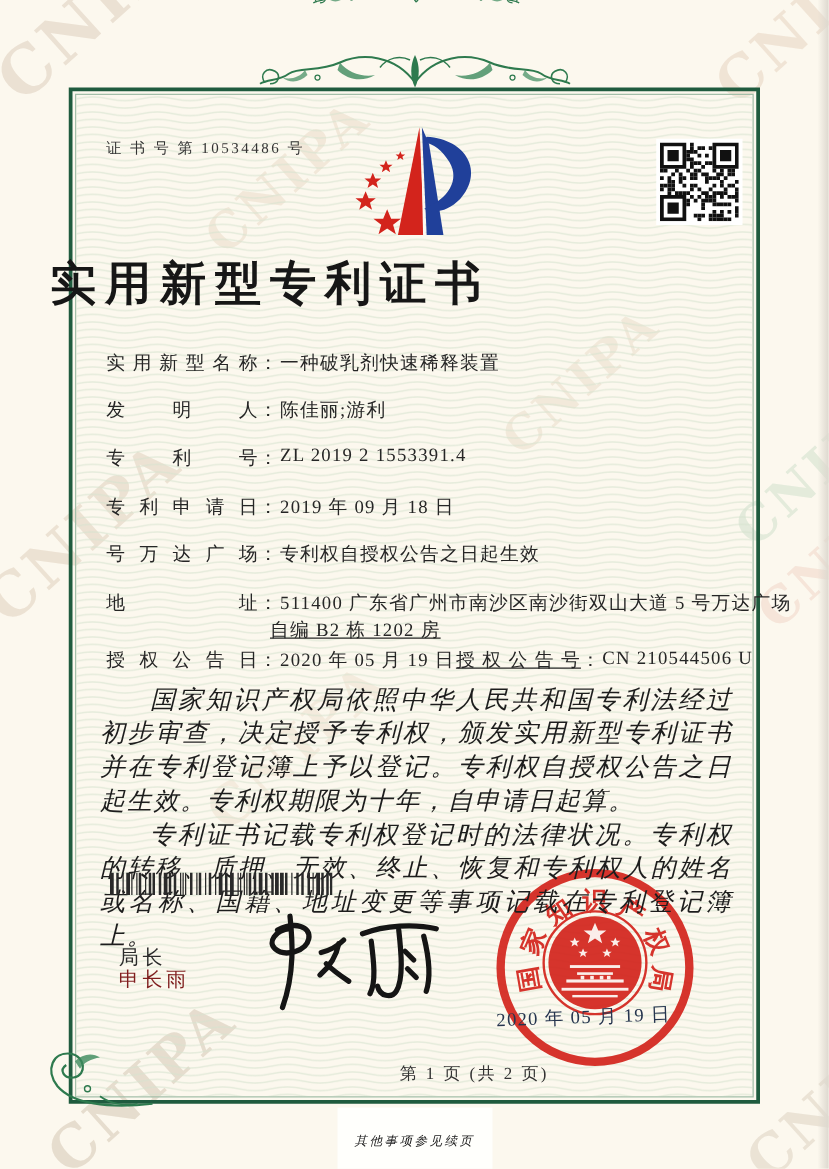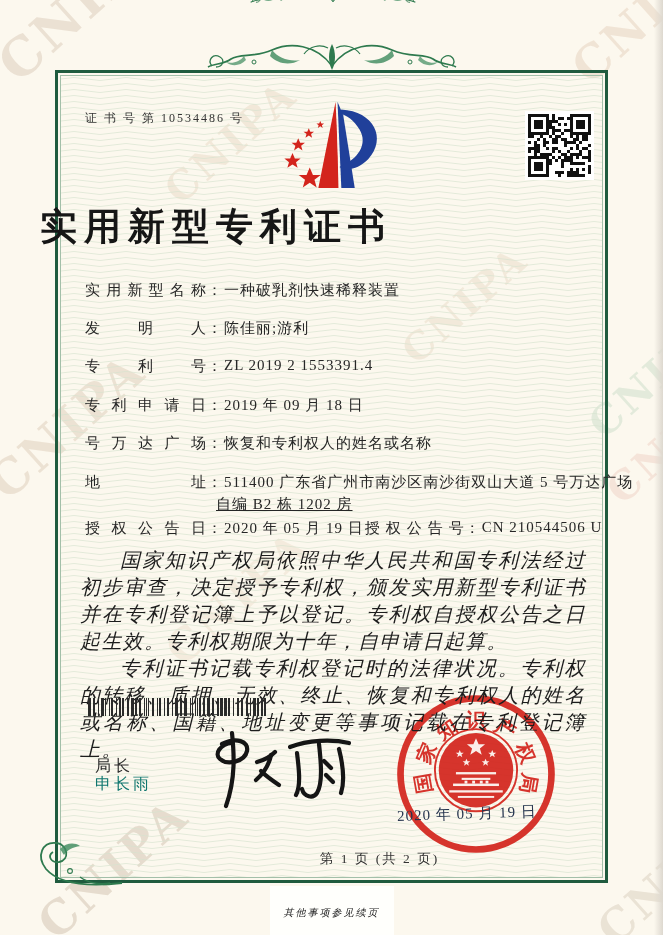--- a/index.html
+++ b/index.html
@@ -40,40 +40,40 @@
   .fields{position:absolute;left:85px;top:281px;width:492px;z-index:5;font-size:15px;}
   .frow{position:absolute;left:0;white-space:nowrap;}
   .flabel{
     display:inline-block;width:122px;text-align:justify;text-align-last:justify;
     letter-spacing:1px;vertical-align:top;
   }
   .fcolon{display:inline-block;vertical-align:top;}
   .fvalue{display:inline-block;letter-spacing:1px;margin-left:2px;vertical-align:top;text-align:right;}
   .flabel2{
     display:inline-block;width:100px;text-align:justify;text-align-last:justify;
-    letter-spacing:1px;vertical-align:top;
+    letter-spacing:1px;vertical-align:top;text-decoration:underline;
   }
   .addr-line2{position:absolute;left:131px;letter-spacing:1px;text-decoration:underline;}
   
   .paras{
     position:absolute;left:80px;top:547px;width:506px;z-index:5;
     font-size:20px;line-height:27px;letter-spacing:1.4px;
     font-style:italic;color:#1d1d1d;text-align:justify;
   }
   .paras p{margin:0;text-indent:2em;}
   
   .barcode{position:absolute;left:88px;top:698px;z-index:5;}
   
   .sig-title{
     position:absolute;left:95px;top:744px;font-size:16px;letter-spacing:3px;
     font-family:"Liberation Sans","DejaVu Sans",sans-serif;color:#2b2b2b;z-index:5;margin-top:12px;
   }
   .sig-name{
     position:absolute;left:95px;top:774px;font-size:16px;letter-spacing:3px;
-    font-family:Liberation Sans, sans-serif;color:#0f766e;z-index:5;
+    font-family:Liberation Sans, sans-serif;color:#7f1d1d;z-index:5;
   }
   .sig-script{position:absolute;left:192px;top:728px;z-index:6;}
   
   .seal{position:absolute;left:388px;top:688px;z-index:4;}
   .seal-date{
     position:absolute;left:397px;top:804px;width:170px;z-index:6;
     font-size:15px;letter-spacing:1px;color:#26354f;transform:rotate(-2deg);
     white-space:nowrap;
   }
   
@@ -318,21 +318,21 @@
   <div class="frow" style="top:38px">
     <span class="flabel">发明人</span><span class="fcolon">：</span><span class="fvalue">陈佳丽;游利</span>
   </div>
   <div class="frow" style="top:76px">
     <span class="flabel">专利号</span><span class="fcolon">：</span><span class="fvalue">ZL 2019 2 1553391.4</span>
   </div>
   <div class="frow" style="top:115px">
     <span class="flabel">专利申请日</span><span class="fcolon">：</span><span class="fvalue">2019 年 09 月 18 日</span>
   </div>
   <div class="frow" style="top:153px">
-    <span class="flabel">号万达广场</span><span class="fcolon">：</span><span class="fvalue">恢复和专利权人的姓名或名称</span>
+    <span class="flabel">号万达广场</span><span class="fcolon">：</span><span class="fvalue">专利权自授权公告之日起生效</span>
   </div>
   <div class="frow" style="top:192px">
     <span class="flabel">地址</span><span class="fcolon">：</span><span class="fvalue">511400 广东省广州市南沙区南沙街双山大道 5 号万达广场</span>
   </div>
   <div class="addr-line2" style="top:214px">自编 B2 栋 1202 房</div>
   <div class="frow" style="top:238px">
     <span class="flabel">授权公告日</span><span class="fcolon">：</span><span class="fvalue" style="width:115px">2020 年 05 月 19 日</span>
     <span class="flabel2" style="margin-left:22px">授权公告号</span><span class="fcolon">：</span><span class="fvalue">CN 210544506 U</span>
   </div>
 </div>

